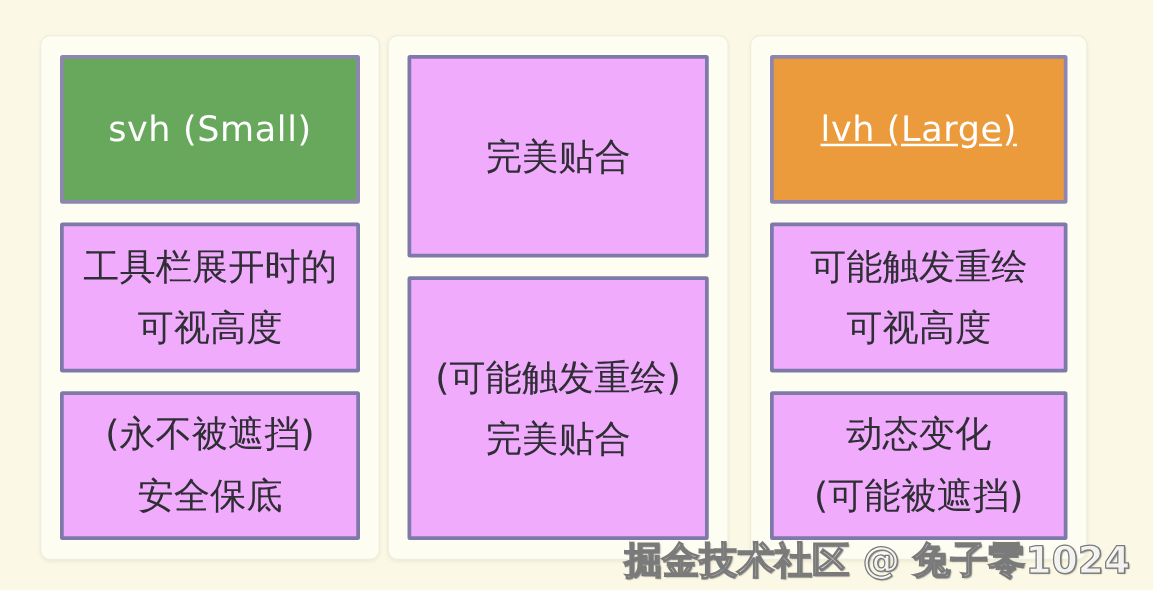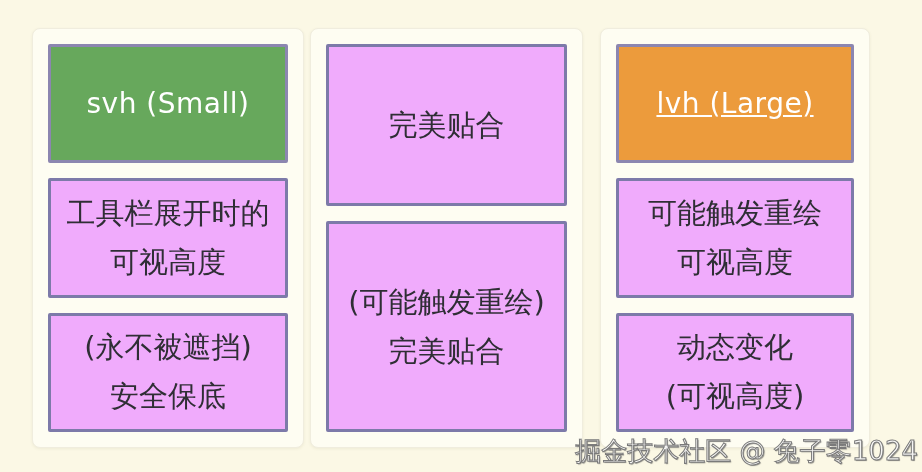--- a/index.html
+++ b/index.html
@@ -51,24 +51,24 @@
     flex-direction: column;
     align-items: center;
     justify-content: center;
     text-align: center;
     color: #2f2e35;
     font-size: 29px;
     line-height: 49px;
   }
   .watermark {
     position: absolute;
-    right: 4px;
+    right: 18px;
     bottom: 3px;
-    font-size: 26px;
-    font-weight: normal;
+    font-size: 30px;
+    font-weight: bold;
     color: rgba(255, 255, 255, 0.88);
     -webkit-text-stroke: 1px #7a7a7a;
     text-shadow: 1px 1px 1px rgba(60, 60, 60, 0.55);
     white-space: nowrap;
     pointer-events: none;
   }
 </style>
 </head>
 <body>
 
@@ -97,18 +97,18 @@
   </div>
 
   <div class="card card-3">
     <div class="header-box" style="background-color: rgb(236, 155, 60); text-decoration: underline;">lvh (Large)</div>
     <div class="desc-box">
       <div>可能触发重绘</div>
       <div>可视高度</div>
     </div>
     <div class="desc-box">
       <div>动态变化</div>
-      <div>(可视高度)</div>
+      <div>(可能被遮挡)</div>
     </div>
   </div>
 
   <div class="watermark">掘金技术社区 @ 兔子零1024</div>
 </div>
 
 </body></html>

